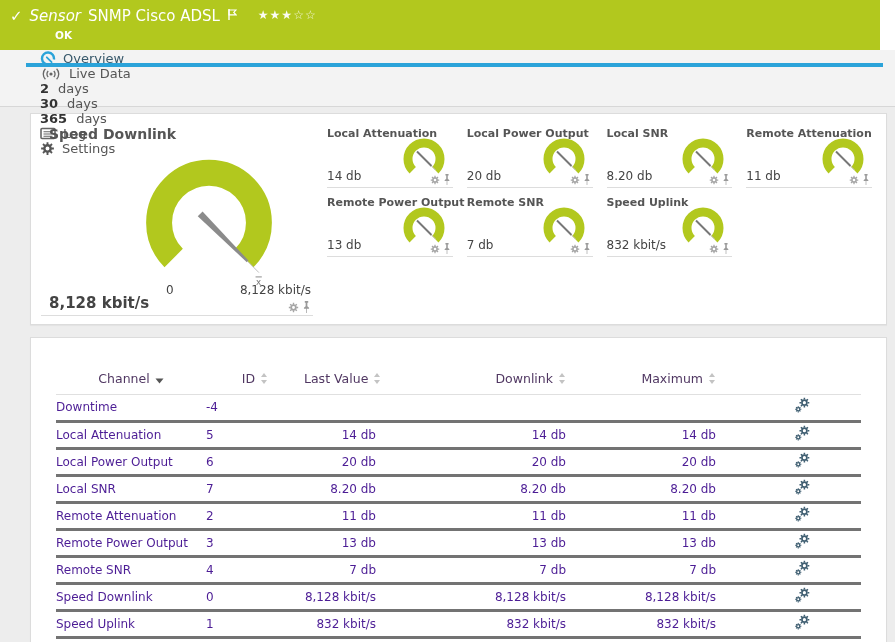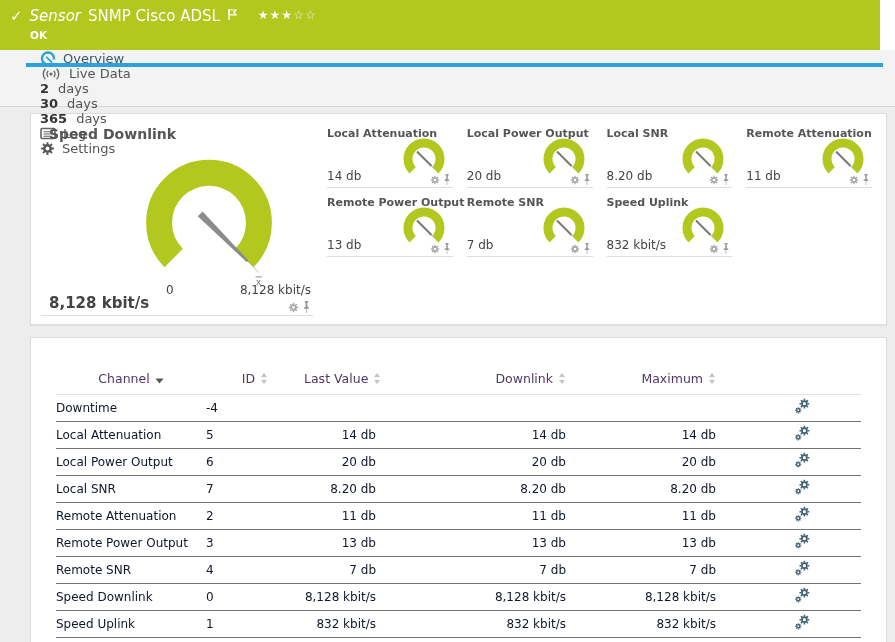--- a/index.html
+++ b/index.html
@@ -21,21 +21,21 @@
     padding: 7px 0 0 10px;
   }
   .status-header .title-line { display: flex; align-items: flex-start; gap: 7px; }
   .check-glyph { font-size: 15px; font-weight: bold; line-height: 18px; }
   .sensor-prefix { font-style: italic; font-size: 15px; line-height: 18px; }
   .sensor-name { font-size: 15px; line-height: 18px; }
   .flag-glyph { margin-left: 1px; margin-top: -2px; }
   .stars { margin-left: 14px; font-size: 12px; letter-spacing: 1px; line-height: 16px; }
   .stars .filled { color: rgba(255,255,255,0.95); }
   .stars .empty  { color: rgba(255,255,255,0.8); }
-  .status-ok { margin-left: 20px; margin-top: 4px; font-size: 10.5px; font-weight: bold; }
+  .status-ok { margin-left: 45px; margin-top: 4px; font-size: 10.5px; font-weight: bold; }
 
   
   .tabbar {
     height: 57px;
     background: #f3f3f3;
     border-bottom: 1px solid #d7d7d7;
     display: flex;
     align-items: stretch;
     justify-content: space-between;
     padding: 0 12px 0 26px;
@@ -92,22 +92,22 @@
   .channels col.c1 { width: 150px; } .channels col.c2 { width: 98px; }
   .channels col.c3 { width: 72px; }  .channels col.c4 { width: 190px; }
   .channels col.c5 { width: 150px; } .channels col.c6 { width: auto; }
   .channels th {
     font-size: 12.5px; font-weight: normal; color: #503762;
     text-align: center; height: 30px; vertical-align: middle;
     border-bottom: 1px solid #e0e0e0; white-space: nowrap;
   }
   .channels th.num, .channels td.num { text-align: right; }
   .channels td {
-    font-size: 12px; color: #0f172a; height: 27px; vertical-align: middle;
-    border-bottom: 1px solid #737373; white-space: nowrap;
+    font-size: 12px; color: #4c1d95; height: 27px; vertical-align: middle;
+    border-bottom: 3px solid #737373; white-space: nowrap;
   }
   .channels td.edit-cell { padding-left: 78px; }
   .sort-icon { display: inline-block; vertical-align: middle; margin-left: 5px; }
 
   .icon-btn { display: inline-block; line-height: 0; cursor: pointer; }
 </style>
 </head>
 <body>
 
 <div class="header-wrap">

